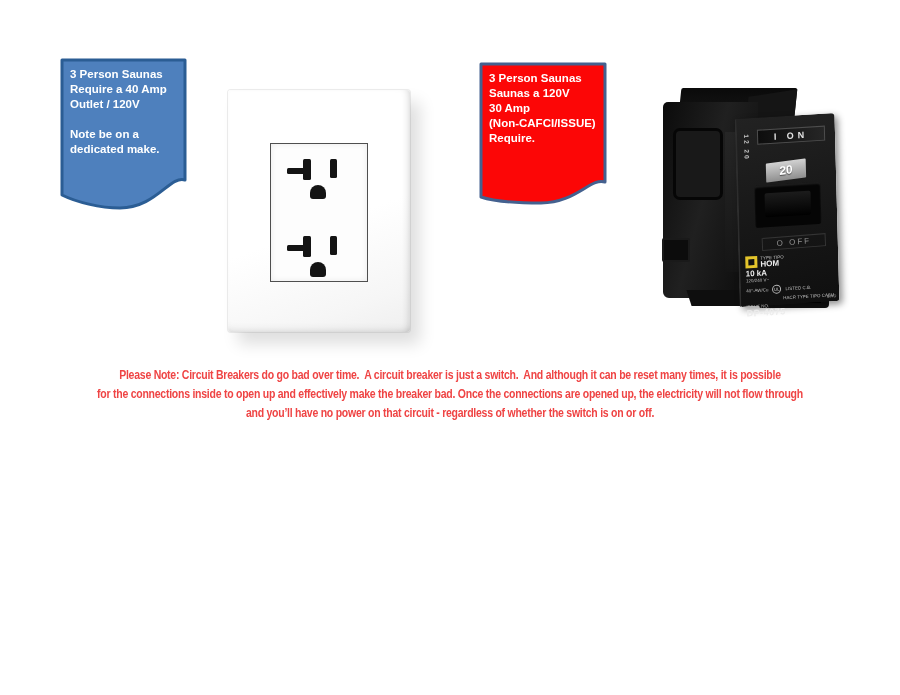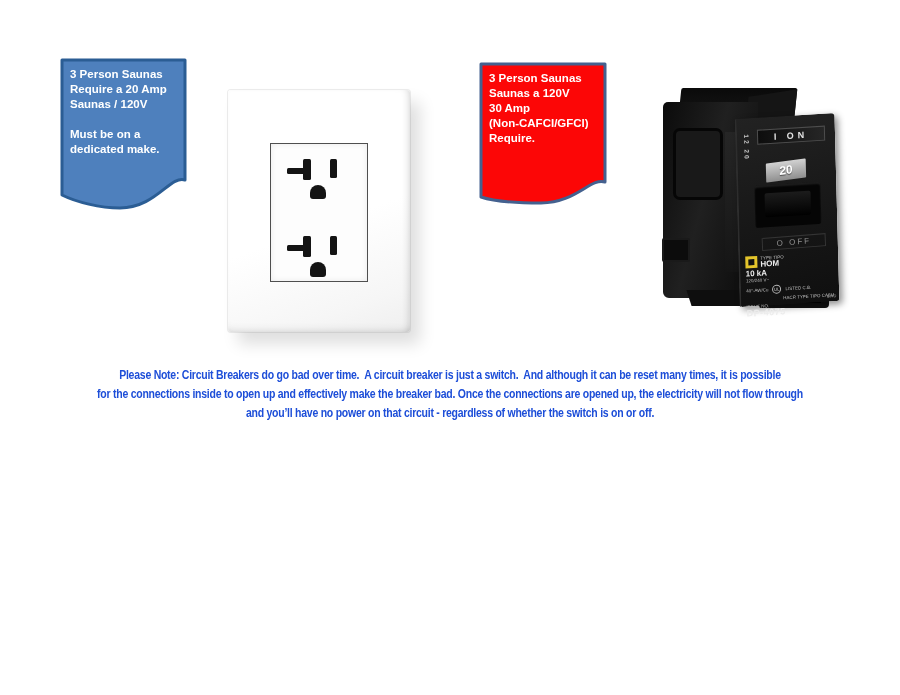--- a/index.html
+++ b/index.html
@@ -116,41 +116,41 @@
   .ka{font-size:8px;font-weight:bold;color:#ededed;line-height:9px;white-space:nowrap;}
   .fl-row2{display:flex;gap:4px;align-items:center;margin-top:3px;}
   .ulcirc{
     width:9px;height:9px;box-sizing:border-box;border:1px solid #b9b9b9;border-radius:50%;
     font-size:4.5px;line-height:7px;text-align:center;color:#cccccc;flex:0 0 auto;
   }
   .fl-row3{display:flex;justify-content:space-between;margin-top:2px;}
   .model{font-size:9px;font-weight:bold;color:#ececec;letter-spacing:0.5px;line-height:9px;white-space:nowrap;}
   .rev{position:absolute;right:3px;bottom:3px;font-size:4px;color:#9a9a9a;}
   
-  .note{position:absolute;left:0;top:366px;width:900px;text-align:center;color:#1d4ed8;font-weight:bold;}
+  .note{position:absolute;left:0;top:366px;width:900px;text-align:center;color:#ef4444;font-weight:bold;}
   .note-line{
     font-size:12.5px;line-height:19px;letter-spacing:-0.3px;white-space:pre;
     transform:scaleX(0.84);transform-origin:50% 50%;
   }
 </style>
 </head>
 <body>
 
 <div class="canvas">
 
   <div class="callout callout-blue">
     <svg width="127" height="154" viewBox="0 0 127 154">
       <path d="M2,2 L125,2 L125,122 C110,117 96,150 60,150 C40,150 16,144 2,137 Z" stroke-width="3" stroke-linejoin="round" fill="#4e80bd" stroke="#2b5d94"></path>
     </svg>
     <div class="txt">
       <div class="co-line">3 Person Saunas</div>
-      <div class="co-line">Require a 20 Amp</div>
-      <div class="co-line">Saunas / 120V</div>
+      <div class="co-line">Require a 40 Amp</div>
+      <div class="co-line">Outlet / 120V</div>
       <div class="co-line"></div>
-      <div class="co-line">Must be on a</div>
+      <div class="co-line">Note be on a</div>
       <div class="co-line">dedicated make.</div>
     </div>
   </div>
 
   <div class="outlet">
     <div class="plate"></div>
     <div class="face">
       <div>
         <div class="slot r1-th"></div>
         <div class="slot r1-tv"></div>
@@ -167,21 +167,21 @@
   </div>
 
   <div class="callout callout-red">
     <svg width="128" height="144" viewBox="0 0 128 144">
       <path d="M2,2 L126,2 L126,120 C112,115 97,141 62,141 C42,141 17,140 2,135 Z" stroke-width="3" stroke-linejoin="round" fill="#fc0606" stroke="#44618f"></path>
     </svg>
     <div class="txt">
       <div class="co-line">3 Person Saunas</div>
       <div class="co-line">Saunas a 120V</div>
       <div class="co-line">30 Amp</div>
-      <div class="co-line">(Non-CAFCI/GFCI)</div>
+      <div class="co-line">(Non-CAFCI/ISSUE)</div>
       <div class="co-line">Require.</div>
     </div>
   </div>
 
   <div class="breaker">
     <div class="bk-top"></div>
     <div class="bk-side">
       <div class="bk-recess"></div>
       <div class="bk-ridge"></div>
       <div class="bk-clip"></div>

